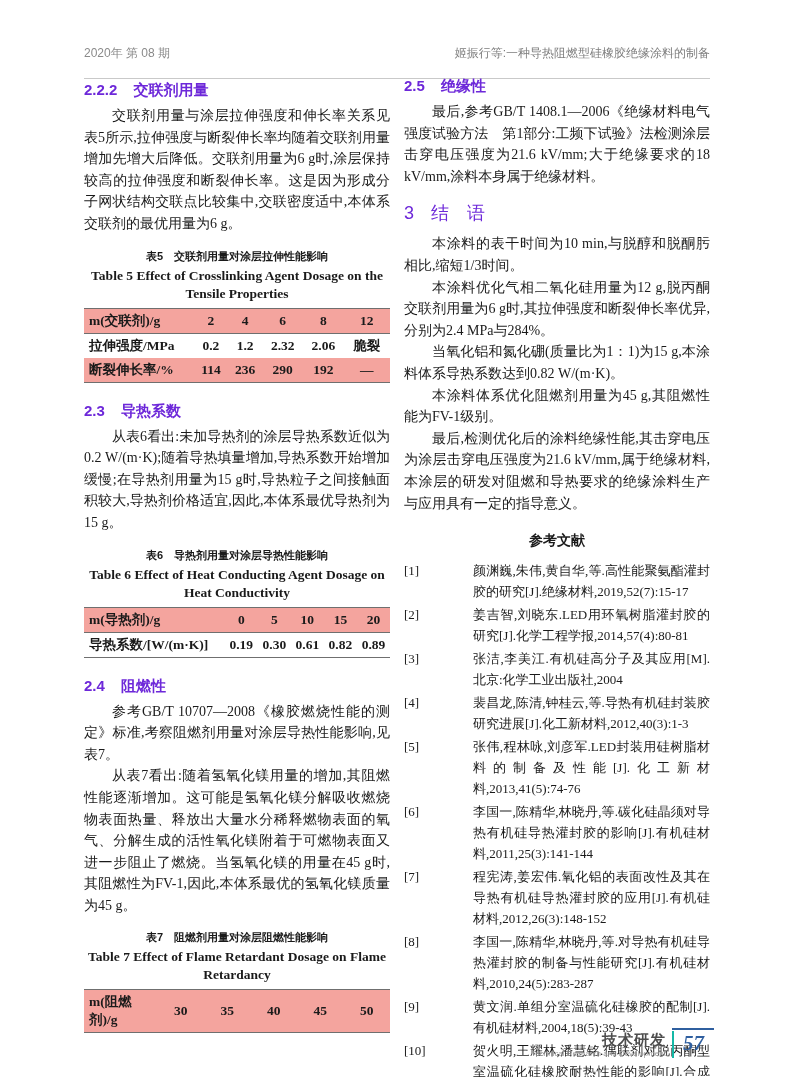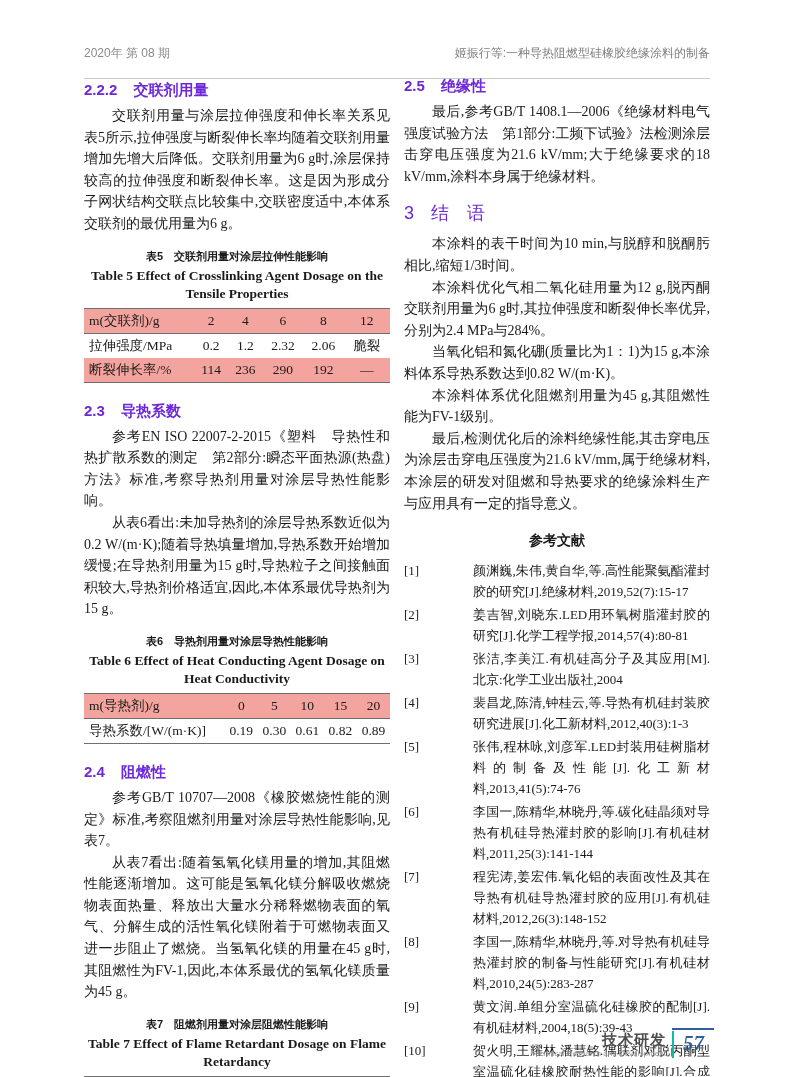--- a/index.html
+++ b/index.html
@@ -21,21 +21,21 @@
   .sec-big{font-size:18px;line-height:24px;margin:14px 0 8px 0;font-weight:normal;}
   .para{margin:0;text-indent:2em;}
   
   .cap-cn{font-family:"Liberation Sans","DejaVu Sans",sans-serif;font-weight:bold;
           font-size:11px;text-align:center;margin:12px 0 2px 0;line-height:18px;}
   .cap-en{font-family:"Liberation Serif","DejaVu Serif",serif;font-weight:bold;
           font-size:13.5px;text-align:center;margin:0 0 5px 0;line-height:18px;}
   
   table.dtable{width:100%;border-collapse:collapse;font-size:13.5px;
                border-top:1.5px solid #6f6f6f;border-bottom:1.5px solid #6f6f6f;margin-bottom:4px;}
-  table.dtable td{text-align:center;padding:3px 0;line-height:18px;}
+  table.dtable td{text-align:center;padding:3px 0;line-height:18px;font-weight:bold;}
   table.dtable td:first-child{text-align:left;padding-left:5px;}
   table.dtable tr:nth-child(odd){background:#f4a49e;}
   table.dtable tr:first-child td{border-bottom:1px solid #6f6f6f;}
   table.t5 td:first-child{width:36%;}
   table.t6 td:first-child{width:46%;}
   table.t7 td:first-child{width:24%;}
   .after-table{height:14px;}
   
   .ref-head{font-family:"Liberation Sans","DejaVu Sans",sans-serif;font-weight:bold;
             font-size:14px;text-align:center;margin:16px 0 8px 0;}
@@ -109,21 +109,20 @@
           </tr>
         </tbody>
     </table>
     <div class="after-table"></div>
 
     <h3 class="sec">
       <span class="sec-n">2.3</span>
       <span class="sec-t">导热系数</span>
     </h3>
     <div>
-        <p class="para">参考EN ISO 22007-2-2015《塑料　导热性和热扩散系数的测定　第2部分:瞬态平面热源(热盘)方法》标准,考察导热剂用量对涂层导热性能影响。</p>
         <p class="para">从表6看出:未加导热剂的涂层导热系数近似为0.2 W/(m·K);随着导热填量增加,导热系数开始增加缓慢;在导热剂用量为15 g时,导热粒子之间接触面积较大,导热剂价格适宜,因此,本体系最优导热剂为15 g。</p>
       </div>
 
     <div class="cap-cn">表6　导热剂用量对涂层导热性能影响</div>
     <div class="cap-en">Table 6   Effect of Heat Conducting Agent Dosage on Heat Conductivity</div>
     <table class="dtable t6">
       <tbody>
           <tr>
             <td>m(导热剂)/g</td>
             <td>0</td>

